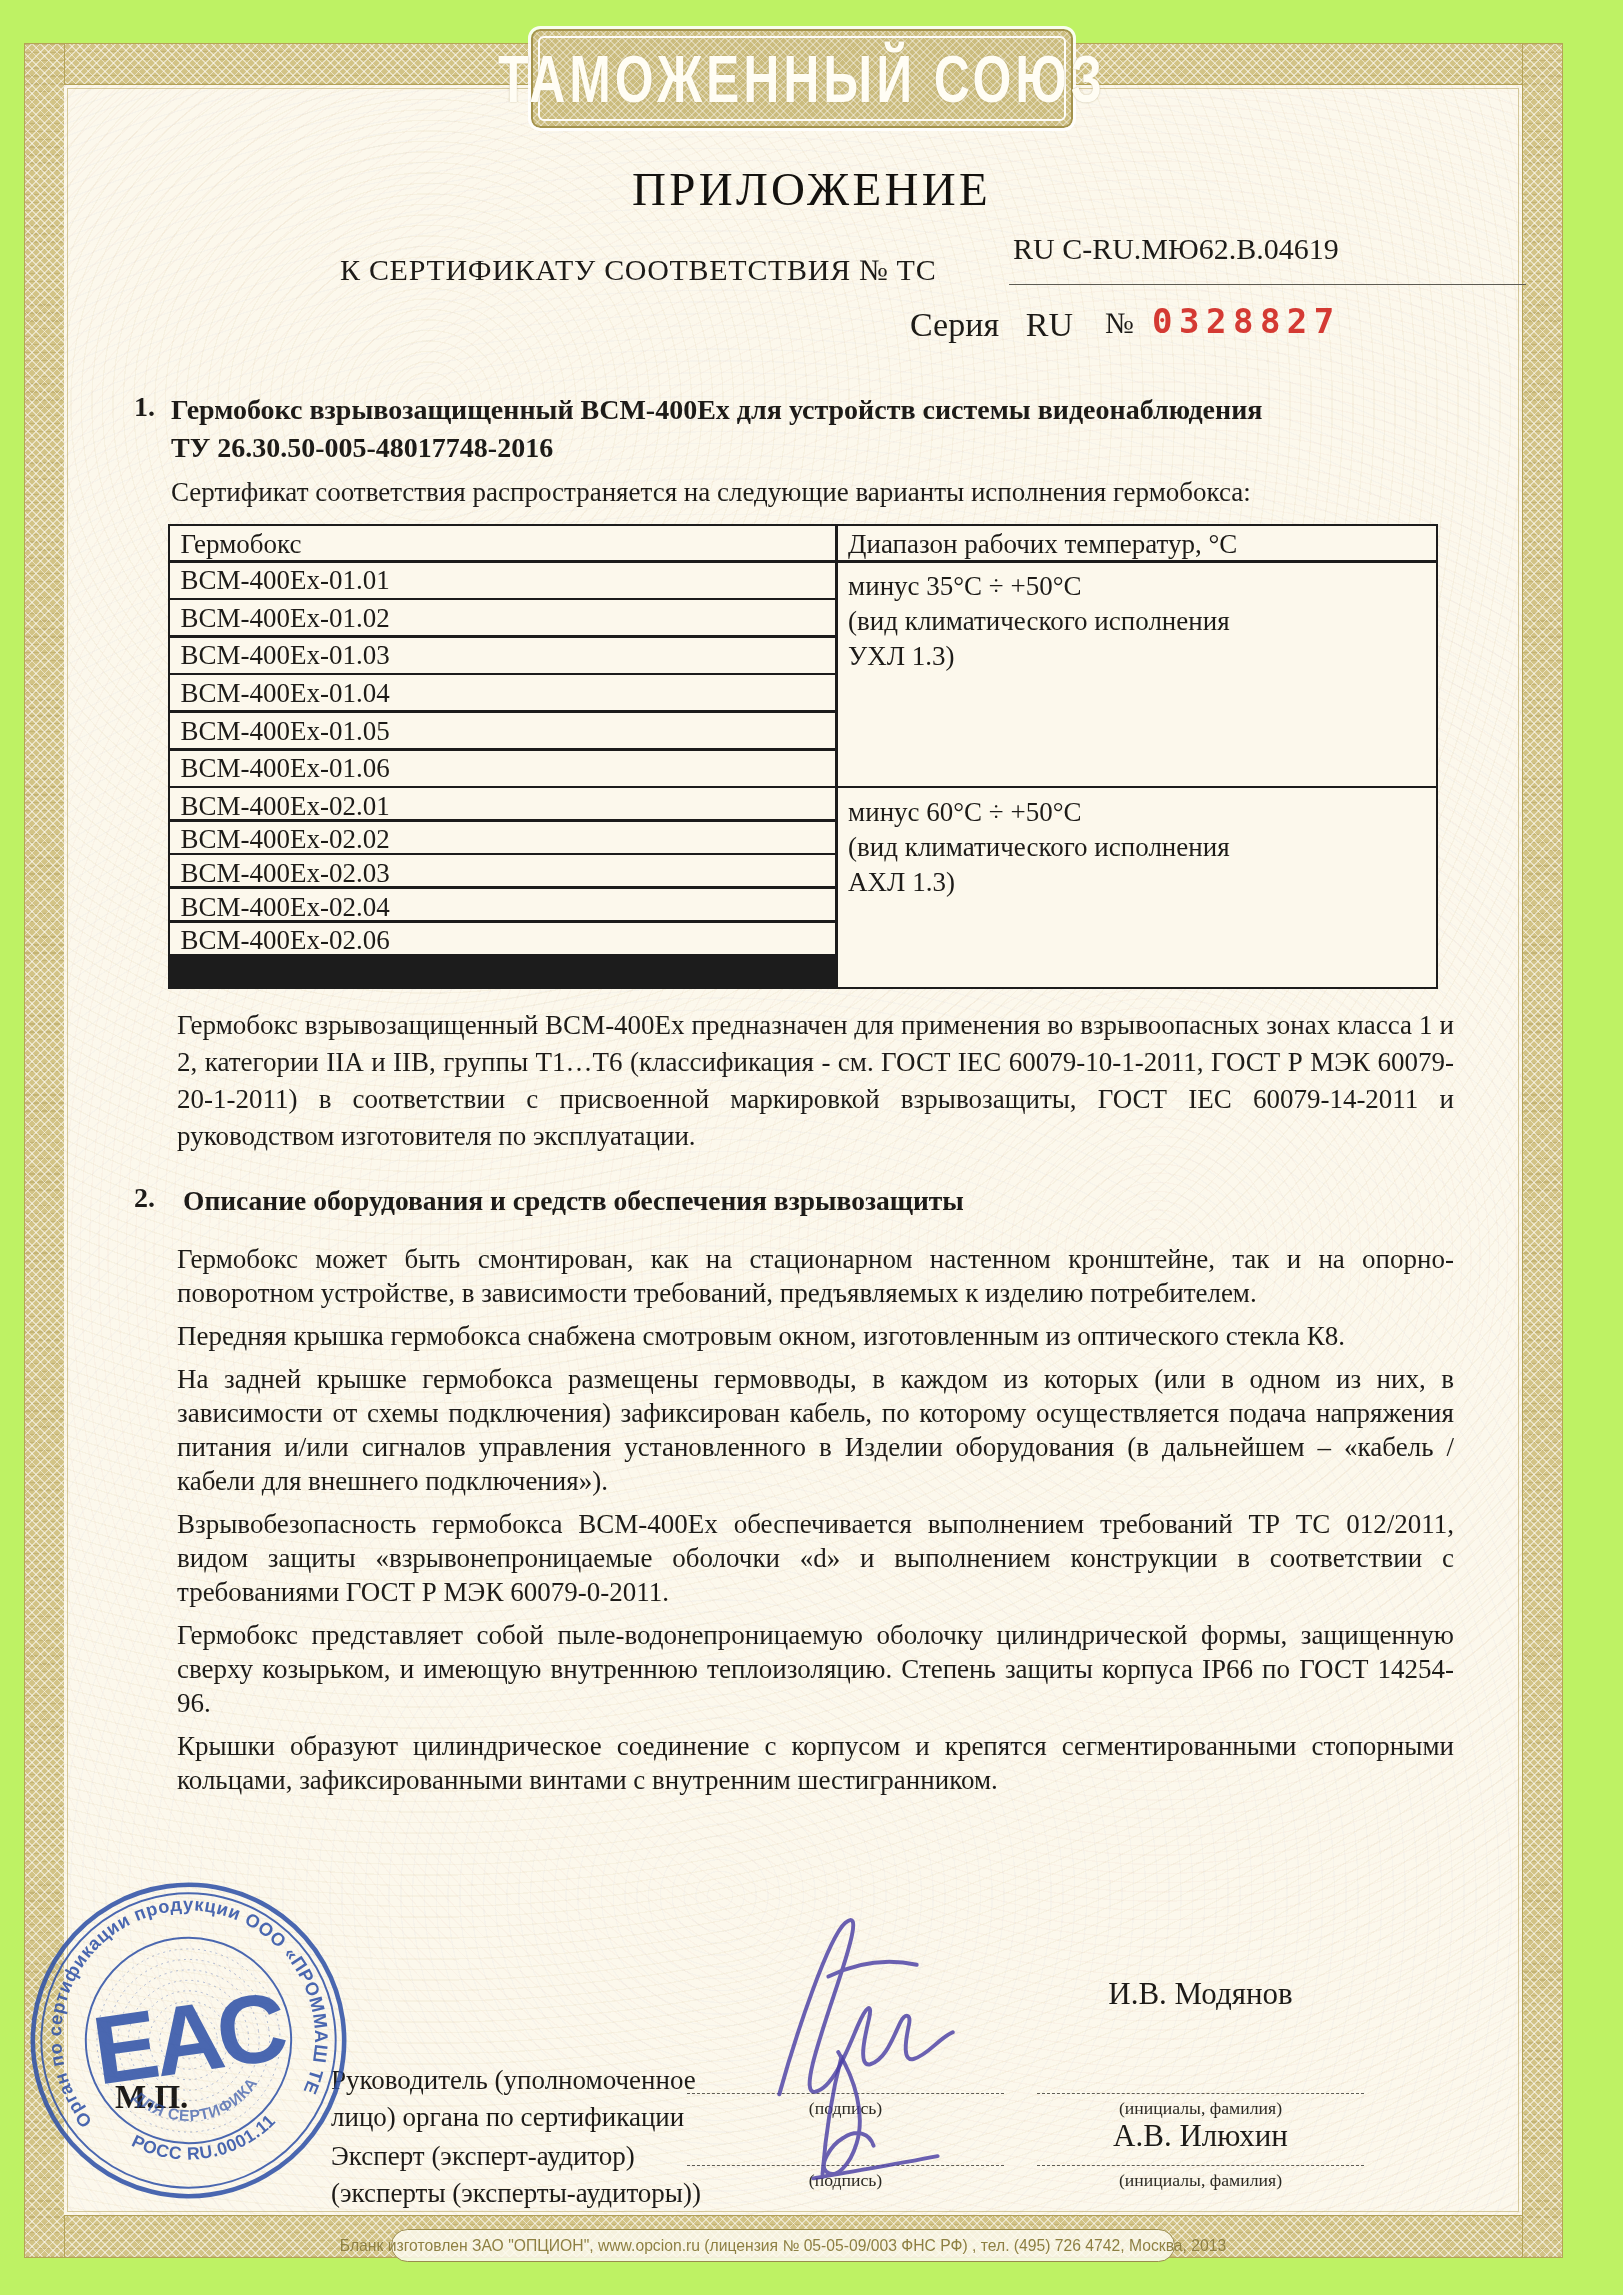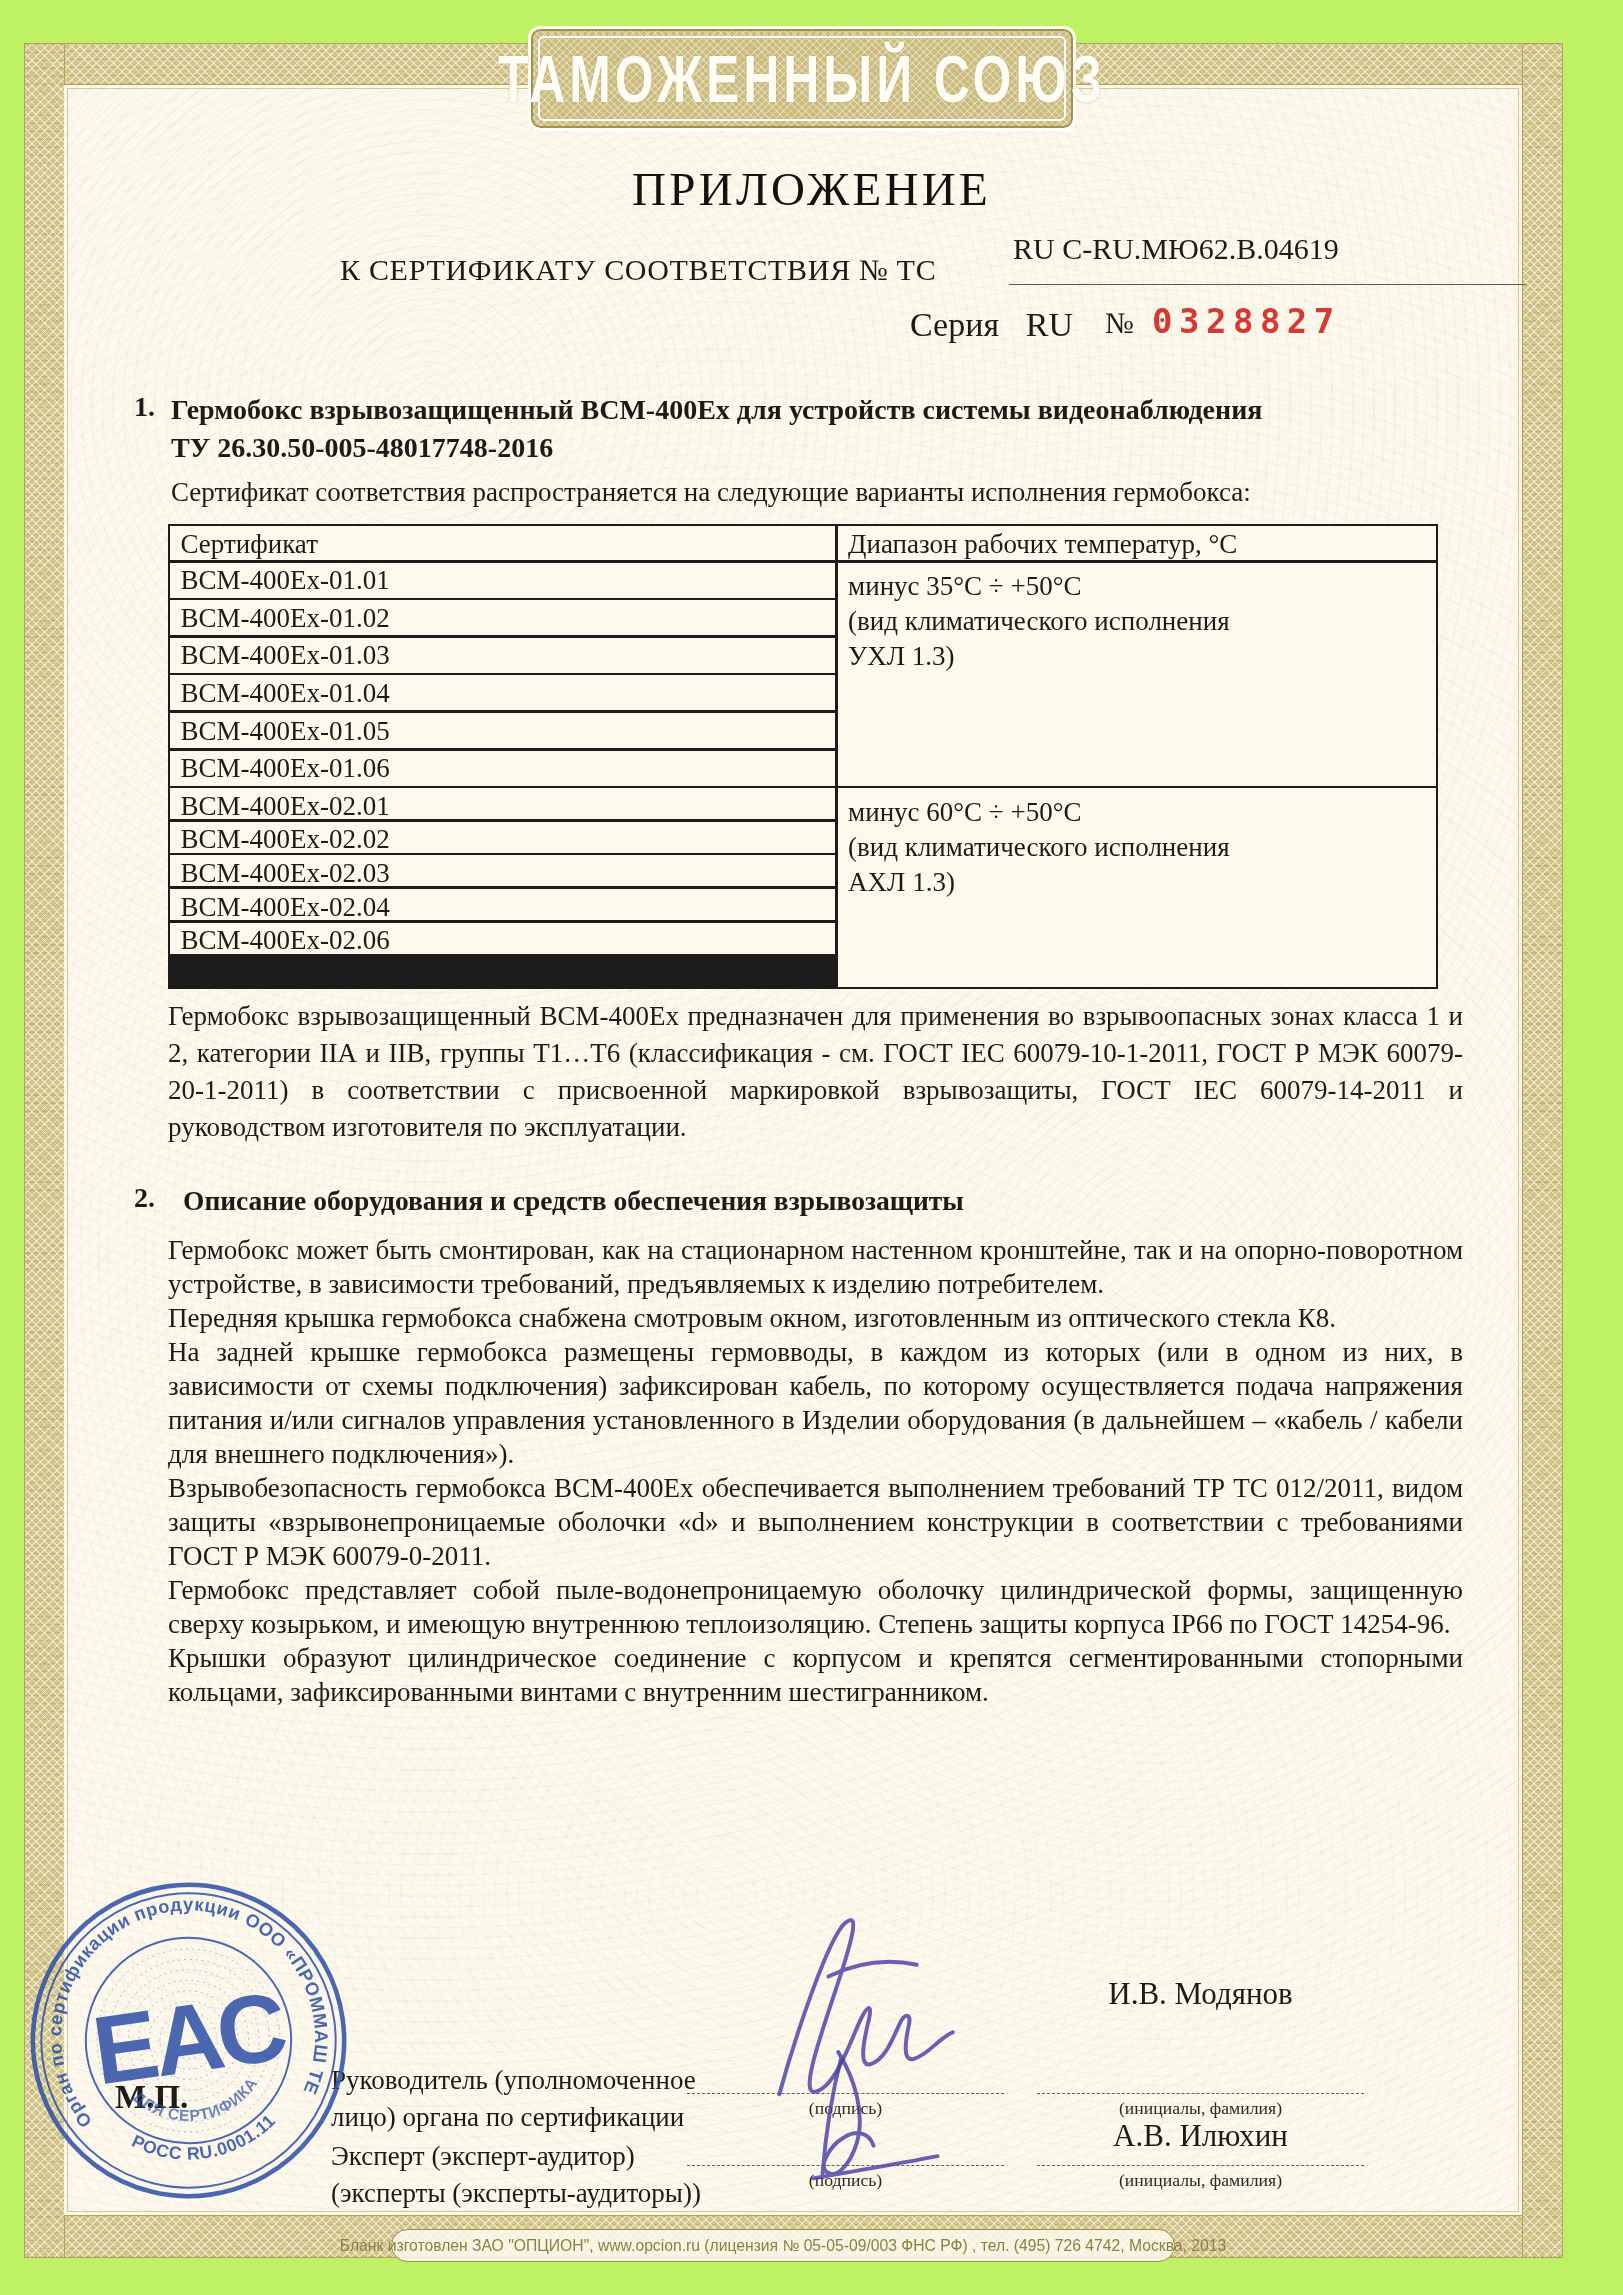--- a/index.html
+++ b/index.html
@@ -50,21 +50,21 @@
   .plain{position:absolute;font-size:27px;}
   
   .tbl{position:absolute;left:168px;top:524px;width:1270px;box-sizing:border-box;
        display:grid;grid-template-columns:665px 1fr;
        grid-template-rows:34px repeat(6,35px) repeat(6,31px);
        gap:2.6px;background:#1c1c1c;border:2.6px solid #1c1c1c;z-index:2;}
   .cell{background:#fcf8ec;font-size:27px;padding:2.6px 0 0 10.5px;box-sizing:border-box;}
   .cell.temp{grid-row:span 6;line-height:35px;padding-top:6.5px;}
   
   .para{position:absolute;left:168px;width:1295px;text-align:justify;font-size:27px;z-index:2;}
-  .para p{margin:0;}
+  .para p{margin:9px;}
   
   .roles{position:absolute;left:331px;font-size:27px;line-height:37px;z-index:2;}
   .sigline{position:absolute;border-top:1.3px dashed #5f5d55;text-align:center;z-index:2;}
   .sigline .cap{font-size:17.7px;color:#2a2822;padding-top:3.9px;}
   .signame{position:absolute;text-align:center;font-size:31px;z-index:2;white-space:nowrap;}
   .mp{position:absolute;left:115px;top:2079px;font-size:33px;font-weight:700;z-index:2;}
   
   .stamp{position:absolute;left:25px;top:1877px;z-index:3;}
   .autograph{position:absolute;z-index:4;}
   
@@ -97,21 +97,21 @@
   <div class="serial">0328827</div>
 
   <div class="secnum" style="left:134px;top:391px;">1.</div>
   <div class="sechead" style="left:171px;top:391px;">
     <div>Гермобокс взрывозащищенный ВСМ-400Ех для устройств системы видеонаблюдения</div>
     <div>ТУ 26.30.50-005-48017748-2016</div>
   </div>
   <div class="plain" style="left:171px;top:477px;">Сертификат соответствия распространяется на следующие варианты исполнения гермобокса:</div>
 
   <div class="tbl">
-    <div class="cell">Сертификат</div>
+    <div class="cell">Гермобокс</div>
     <div class="cell">Диапазон рабочих температур, °С</div>
 
     <div class="cell">ВСМ-400Ех-01.01</div>
     <div class="cell temp">
       <div>минус 35°С ÷ +50°С</div>
       <div>(вид климатического исполнения</div>
       <div>УХЛ 1.3)</div>
     </div>
     <div class="cell">ВСМ-400Ех-01.02</div>
     <div class="cell">ВСМ-400Ех-01.03</div>

